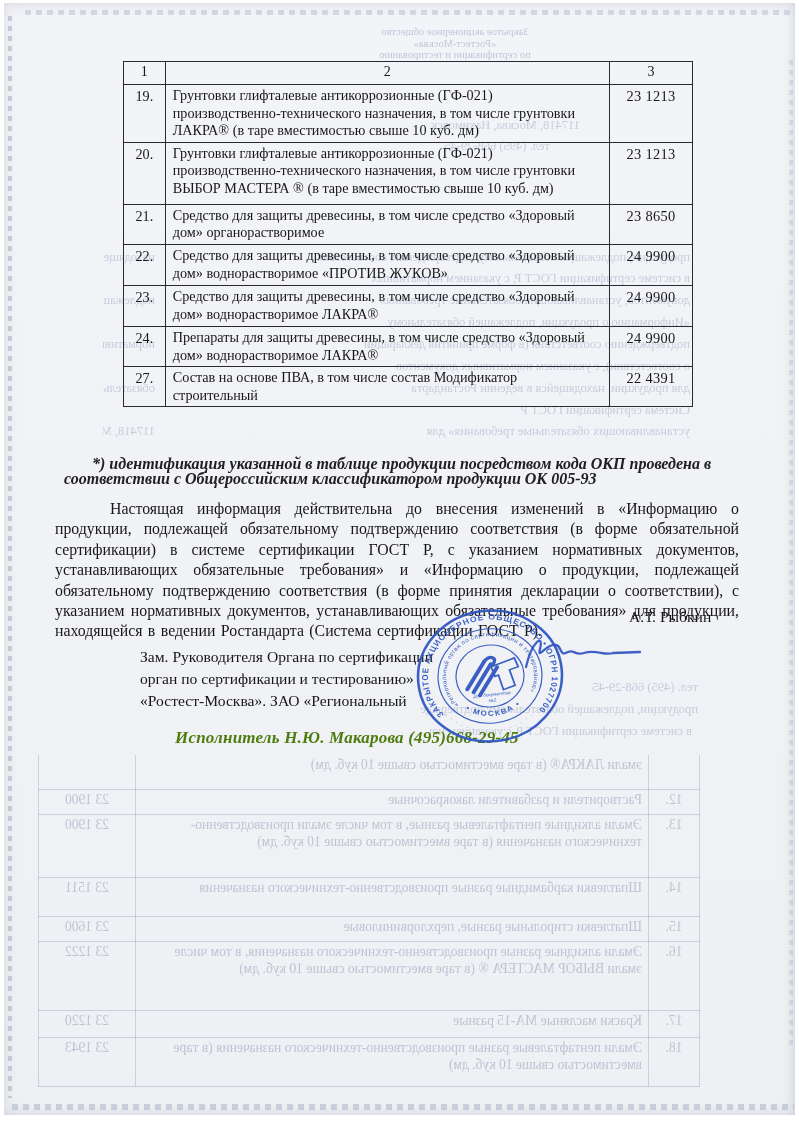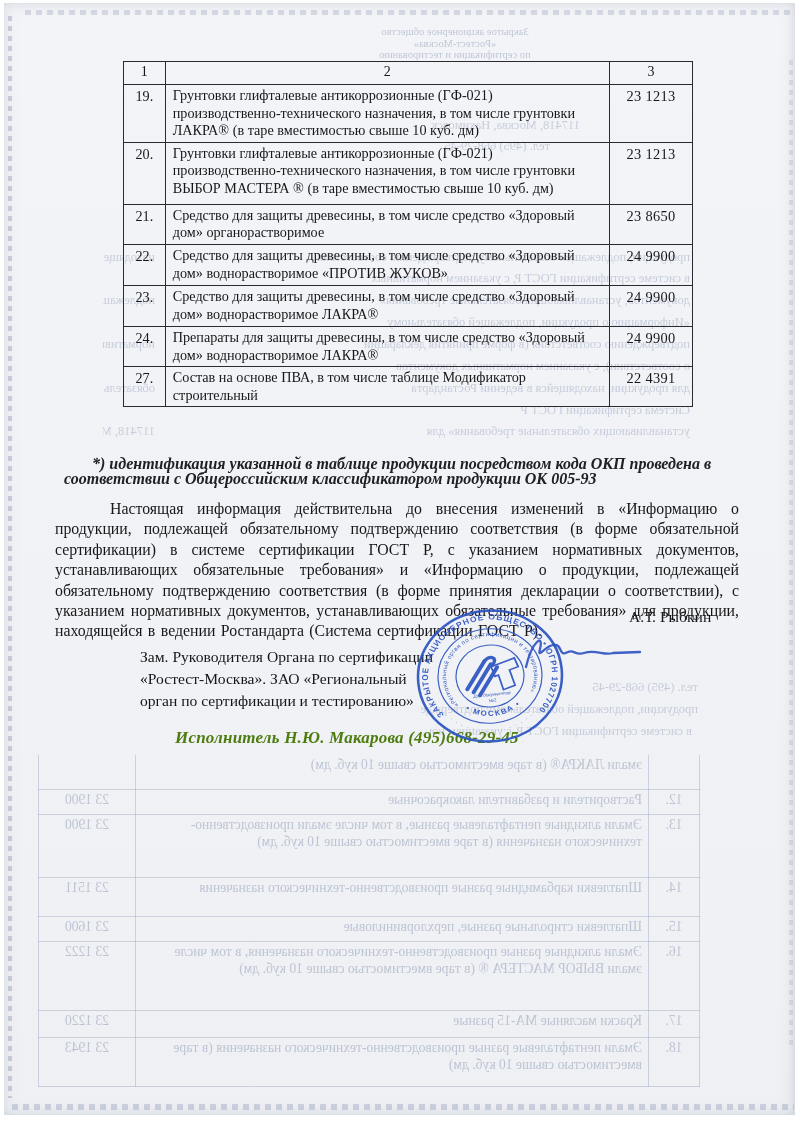--- a/index.html
+++ b/index.html
@@ -181,34 +181,34 @@
           <td class="desc">Средство для защиты древесины, в том числе средство «Здоровый дом» воднорастворимое ЛАКРА®</td>
           <td class="code">24 9900</td>
         </tr>
         <tr class="r6">
           <td class="no">24.</td>
           <td class="desc">Препараты для защиты древесины, в том числе средство «Здоровый дом» воднорастворимое ЛАКРА®</td>
           <td class="code">24 9900</td>
         </tr>
         <tr class="r9">
           <td class="no">27.</td>
-          <td class="desc">Состав на основе ПВА, в том числе таблице Модификатор строительный</td>
+          <td class="desc">Состав на основе ПВА, в том числе состав Модификатор строительный</td>
           <td class="code">22 4391</td>
         </tr>
       </tbody>
   </table>
 
   <div class="footnote">*)  идентификация указанной в таблице продукции посредством кода ОКП проведена в соответствии с Общероссийским классификатором продукции ОК  005-93</div>
 
   <div class="paragraph">Настоящая информация действительна до внесения изменений в «Информацию о продукции, подлежащей обязательному подтверждению соответствия (в форме обязательной сертификации) в системе сертификации ГОСТ Р, с указанием нормативных документов, устанавливающих обязательные требования» и «Информацию о продукции, подлежащей обязательному подтверждению соответствия (в форме принятия декларации о соответствии), с указанием нормативных документов, устанавливающих обязательные требования» для продукции, находящейся в ведении Ростандарта (Система сертификации ГОСТ Р).</div>
 
   <div class="sig-lines">
     <div>Зам. Руководителя Органа по сертификации</div>
+    <div>орган по сертификации и тестированию»</div>
     <div>«Ростест-Москва». ЗАО «Региональный</div>
-    <div>орган по сертификации и тестированию»</div>
   </div>
   <div class="sig-name">А.Т. Рыбкин</div>
 
   <div class="executor">Исполнитель Н.Ю. Макарова (495)668-29-45</div>
 </div>
 
 <svg class="stamp" width="152" height="138" viewBox="-76 -76 152 152" preserveAspectRatio="none">
   <g fill="none" stroke="#2e56c2">
     <circle r="72" stroke-width="2.6"></circle>
     <circle r="52" stroke-width="1.2"></circle>

